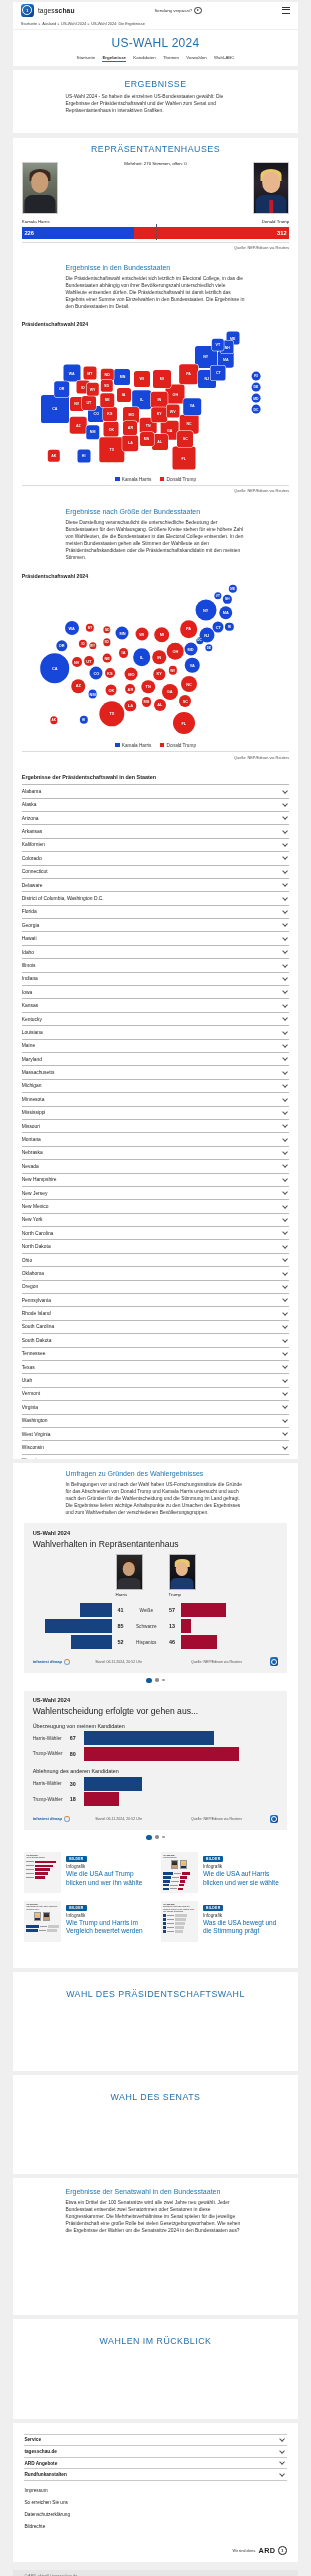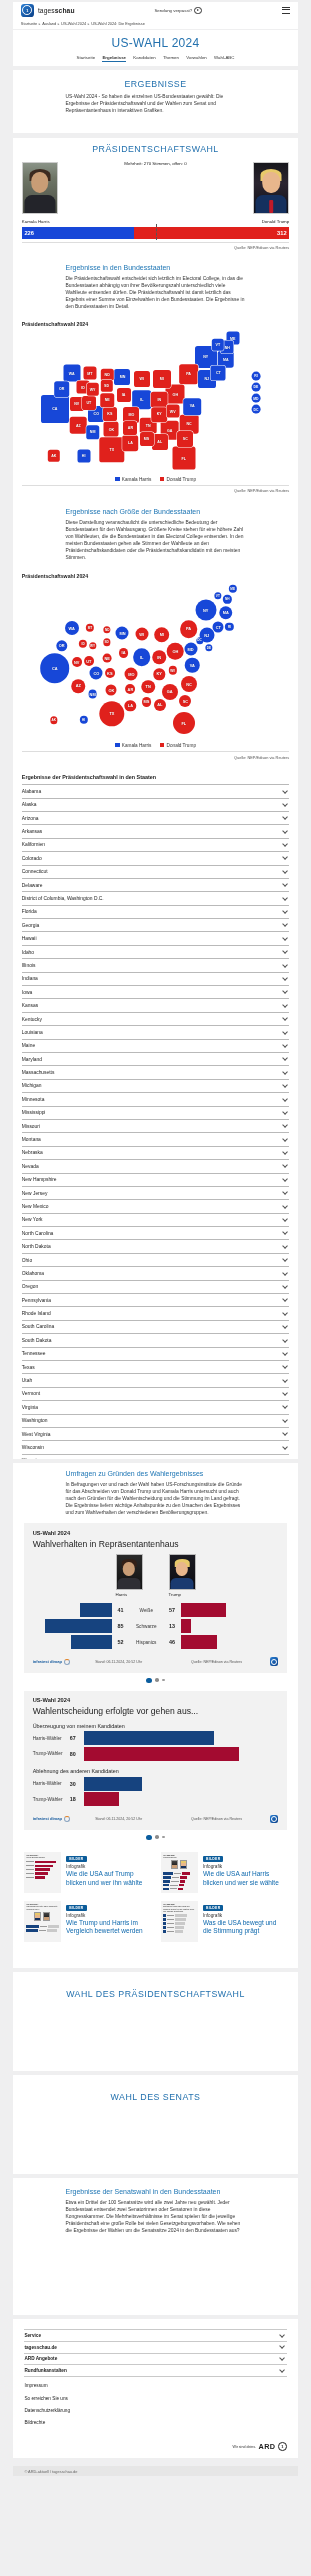--- a/index.html
+++ b/index.html
@@ -184,21 +184,21 @@
   </div>
 
   <div class="card" style="height:63px;padding-top:8.3px;">
     <h2 class="sec-h2">ERGEBNISSE</h2>
     <div class="tblock">
         <p>US-Wahl 2024 - So haben die einzelnen US-Bundesstaaten gewählt: Die Ergebnisse der Präsidentschaftswahl und der Wahlen zum Senat und Repräsentantenhaus in interaktiven Grafiken.</p>
       </div>
   </div>
 
   <div class="card prescard">
-    <h2 class="sec-h2">PRÄSIDENTSCHAFTSWAHL</h2>
+    <h2 class="sec-h2">REPRÄSENTANTENHAUSES</h2>
 
     <div class="pres-visual">
       <div class="majority">Mehrheit: 270 Stimmen, offen: 0</div>
       <div class="photo h">
           <div class="hair"></div>
           <div class="head"></div>
           <div class="body"></div>
         </div>
       <div class="photo t">
           <div class="hair"></div>
@@ -822,20 +822,23 @@
     <h2 class="sec-h2">WAHL DES SENATS</h2>
   </div>
 
   <div class="card" style="height:137px;padding-top:10.4px;">
     <div class="tblock">
       <h3 class="sub-h3">Ergebnisse der Senatswahl in den Bundesstaaten</h3>
       <p>Etwa ein Drittel der 100 Senatssitze wird alle zwei Jahre neu gewählt. Jeder Bundesstaat entsendet zwei Senatorinnen oder Senatoren in diese Kongresskammer. Die Mehrheitsverhältnisse im Senat spielen für die jeweilige Präsidentschaft eine große Rolle bei vielen Gesetzgebungsvorhaben. Wie sehen die Ergebnisse der Wahlen um die Senatssitze 2024 in den Bundesstaaten aus?</p>
     </div>
   </div>
 
+  <div class="card hsec" style="height:100px;">
+    <h2 class="sec-h2">WAHLEN IM RÜCKBLICK</h2>
+  </div>
 
   <div class="card footcard">
     <div id="f-acc">
         <div class="f-acc-row">
           <span>Service</span>
           <span class="chev"></span>
         </div>
         <div class="f-acc-row">
           <span>tagesschau.de</span>
           <span class="chev"></span>

